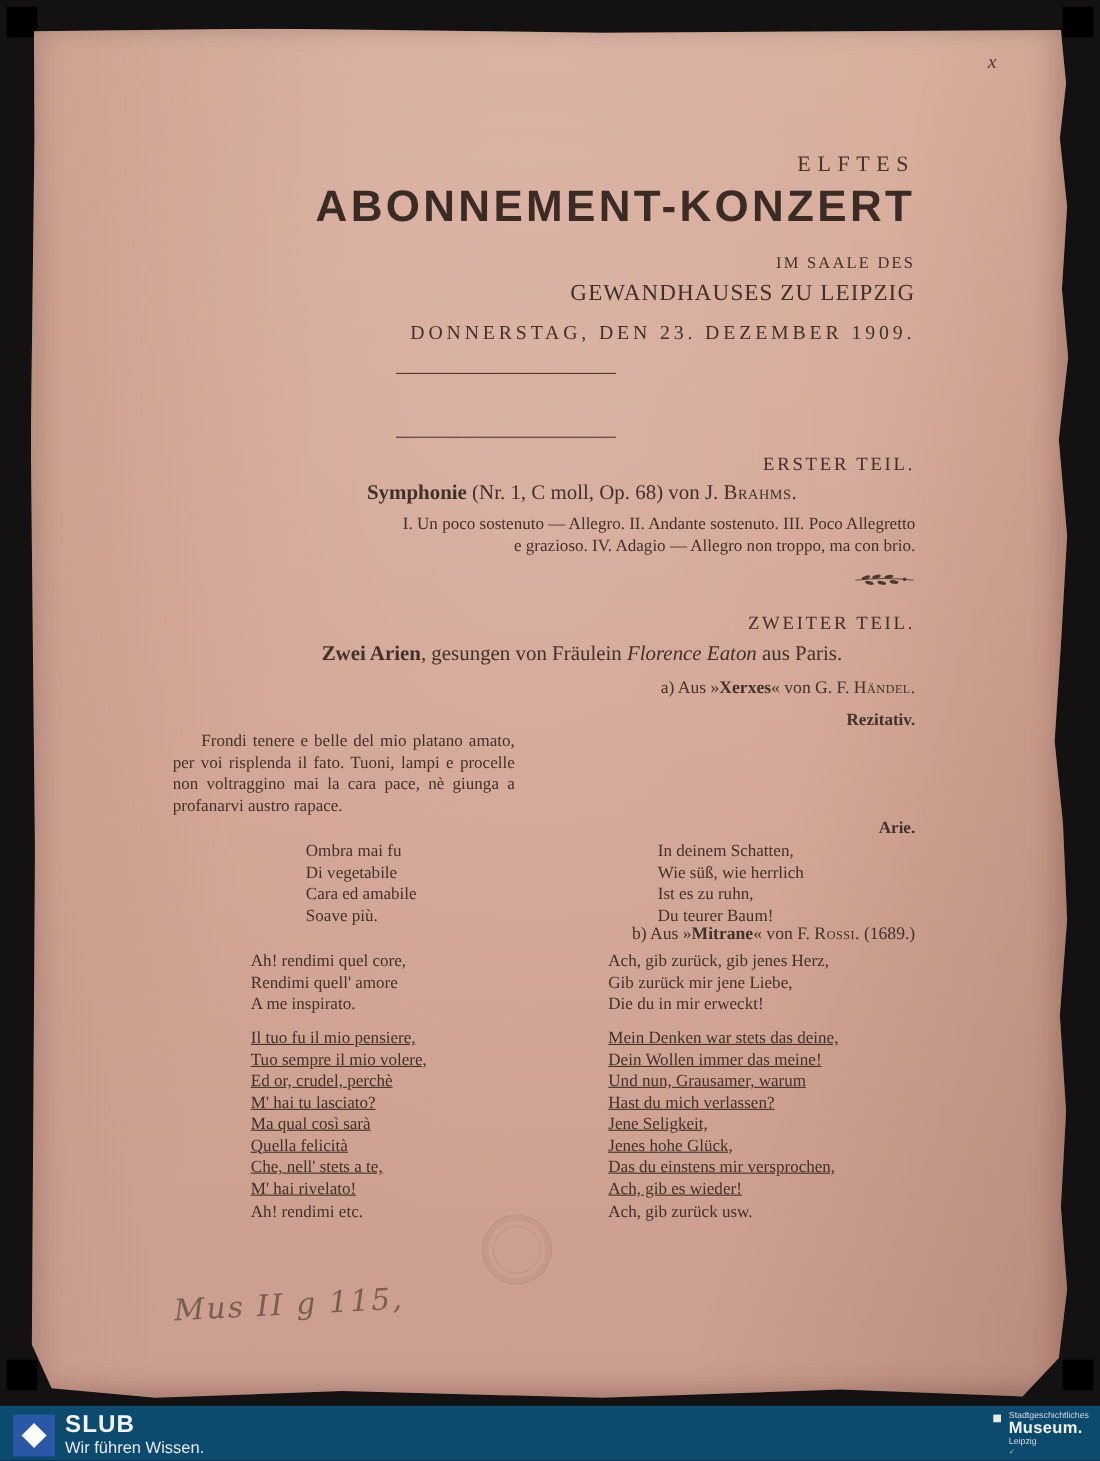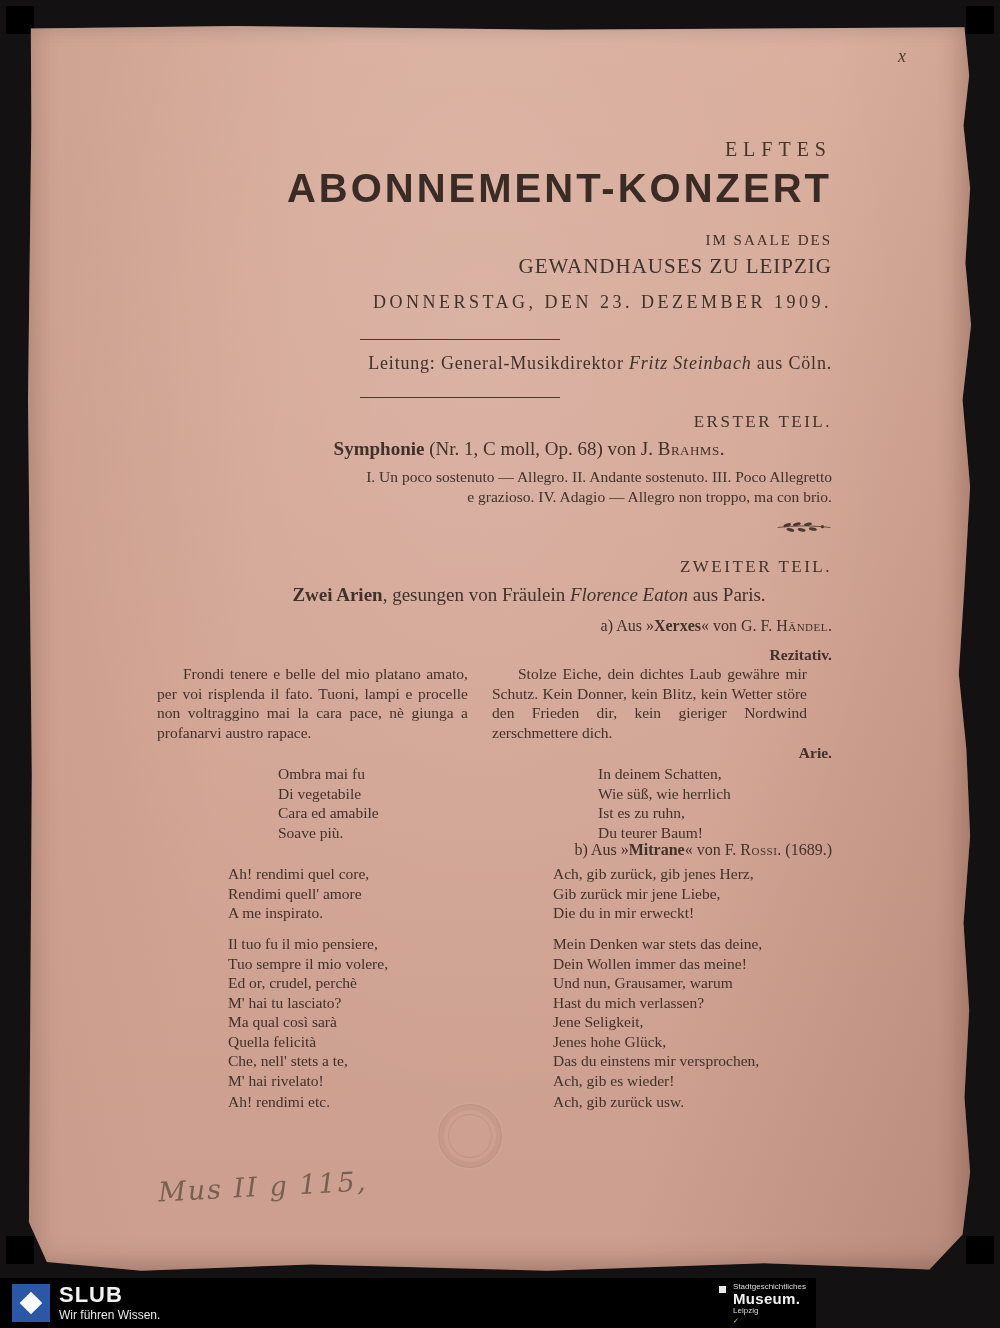--- a/index.html
+++ b/index.html
@@ -65,42 +65,42 @@
 
   .cols{display:flex;gap:24px;padding-left:69px;font-size:15.5px;line-height:19.5px;}
   .col-l{width:311px;} .col-r{width:315px;}
   .just{text-align:justify;text-indent:26px;}
   .rezcols{top:638px;}
   .ariecols{top:738px;}
   .ariecols .col-l{padding-left:121px;width:190px;}
   .ariecols .col-r{padding-left:106px;width:209px;}
   .stanza .col-l{padding-left:71px;width:240px;}
   .stanza .col-r{padding-left:61px;width:254px;}
-  .st1{top:838px;} .st2{top:908px;} .st3{top:1066px;}
+  .st1{top:838px;} .st2{top:908px;text-decoration:underline;} .st3{top:1066px;}
   .verse-line{white-space:nowrap;}
 
   .stamp{position:absolute;left:410px;top:1078px;width:62px;height:62px;border-radius:50%;
          border:1.5px solid rgba(70,45,32,0.12);box-shadow:inset 0 0 0 5px rgba(70,45,32,0.05),
          0 0 4px rgba(255,255,255,0.12);}
   .stamp::after{content:"";position:absolute;left:9px;top:9px;right:9px;bottom:9px;
          border-radius:50%;border:1px solid rgba(70,45,32,0.10);}
   .pencil{position:absolute;left:130px;top:1145px;font-family:"DejaVu Serif",serif;
           font-style:italic;font-size:27px;letter-spacing:2px;color:#6e594c;
           transform:rotate(-3deg);opacity:0.9;}
   .xmark{position:absolute;left:870px;top:20px;font-style:italic;font-size:18px;color:#4e3c33;}
 
   
-  .footer{position:absolute;left:0;top:1278px;width:816px;height:50px;background:#000000;
+  .footer{position:absolute;left:0;top:1278px;width:1000px;height:50px;background:#0c4a6e;
           font-family:"Liberation Sans","DejaVu Sans",sans-serif;color:#f2f2f2;}
   .slub{position:absolute;left:12px;top:6px;display:flex;align-items:center;gap:9px;}
   .slub-logo{width:38px;height:38px;background:#2a58a6;position:relative;}
   .slub-logo::after{content:"";position:absolute;left:11px;top:11px;width:16px;height:16px;
           background:#fff;transform:rotate(45deg);}
   .slub-name{font-size:22px;font-weight:700;letter-spacing:1px;line-height:22px;}
-  .slub-tag{font-size:12px;color:#e8e8e8;margin-top:2px;}
+  .slub-tag{font-size:15px;color:#e8e8e8;margin-top:2px;}
   .museum{position:absolute;right:10px;top:5px;display:flex;gap:7px;align-items:flex-start;}
   .museum-icon{width:7px;height:7px;background:#e9e9e9;margin-top:3px;}
   .museum-text{line-height:1.05;}
   .museum-l1{font-size:8px;color:#d9d9d9;}
   .museum-l2{font-size:15px;font-weight:700;letter-spacing:0.3px;}
   .museum-l3{font-size:8px;color:#d9d9d9;}
   .museum-cert{font-size:7px;color:#d2bd6b;margin-top:1px;}
 </style>
 </head>
 <body>
@@ -114,21 +114,20 @@
   <div class="print">
 
     <div class="blk ctr series">ELFTES</div>
     <div class="blk ctr title">ABONNEMENT-KONZERT</div>
     <div class="blk ctr venue1">IM SAALE DES</div>
     <div class="blk ctr venue2">GEWANDHAUSES ZU LEIPZIG</div>
     <div class="blk ctr dateline">DONNERSTAG, DEN 23. DEZEMBER 1909.</div>
 
     <div class="rule rule1"></div>
 
-    <div class="blk ctr leitung"><span>Leitung: General-Musikdirektor </span><span class="ital">Fritz Steinbach</span><span> aus Cöln.</span></div>
 
     <div class="rule rule2"></div>
 
     <div class="blk ctr part-head p1head">ERSTER TEIL.</div>
 
     <div class="blk work-line symph"><span class="bold">Symphonie</span><span> (Nr. 1, C moll, Op. 68) von J. </span><span class="scaps">Brahms</span><span>.</span></div>
 
     <div class="blk ctr movs">
       <div>I. Un poco sostenuto — Allegro.  II. Andante sostenuto.  III. Poco Allegretto</div>
       <div>e grazioso.  IV. Adagio — Allegro non troppo, ma con brio.</div>
@@ -152,21 +151,20 @@
     <div class="blk ctr part-head p2head">ZWEITER TEIL.</div>
 
     <div class="blk work-line zwei"><span class="bold">Zwei Arien</span><span>, gesungen von Fräulein </span><span class="ital">Florence Eaton</span><span> aus Paris.</span></div>
 
     <div class="blk ctr item-line itema"><span>a) Aus »</span><span class="bold">Xerxes</span><span>« von G. F. </span><span class="scaps">Händel</span><span>.</span></div>
 
     <div class="blk ctr sub-head rezhead">Rezitativ.</div>
 
     <div class="blk cols rezcols">
       <div class="col-l just">Frondi tenere e belle del mio platano amato, per voi risplenda il fato. Tuoni, lampi e procelle non voltraggino mai la cara pace, nè giunga a profanarvi austro rapace.</div>
-      <div class="col-r just">Stolze Eiche, dein dichtes Laub gewähre mir Schutz. Kein Donner, kein Blitz, kein Wetter störe den Frieden dir, kein gieriger Nordwind zerschmettere dich.</div>
     </div>
 
     <div class="blk ctr sub-head ariehead">Arie.</div>
 
     <div class="blk cols ariecols">
       <div class="col-l">
           <div class="verse-line">Ombra mai fu</div>
           <div class="verse-line">Di vegetabile</div>
           <div class="verse-line">Cara ed amabile</div>
           <div class="verse-line">Soave più.</div>

